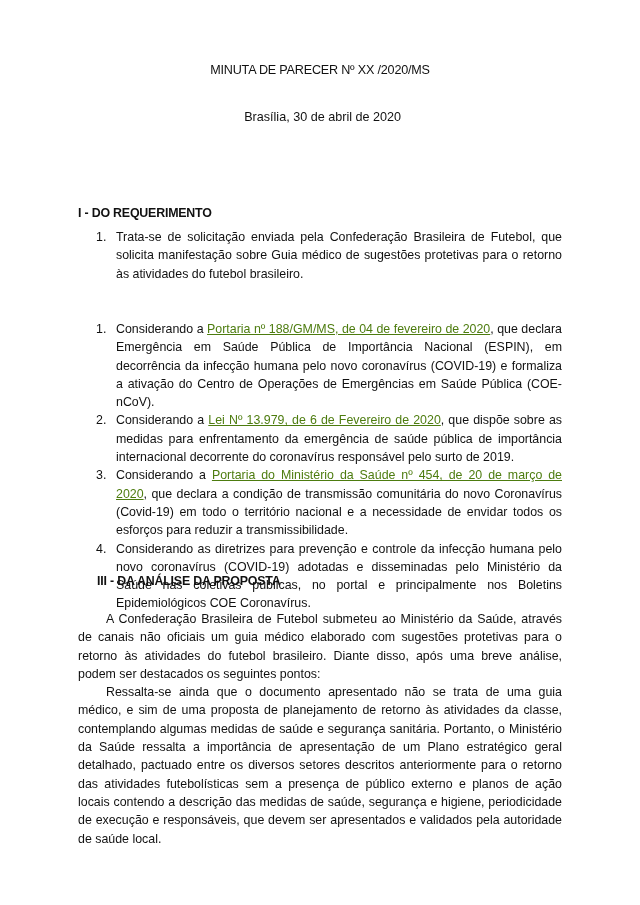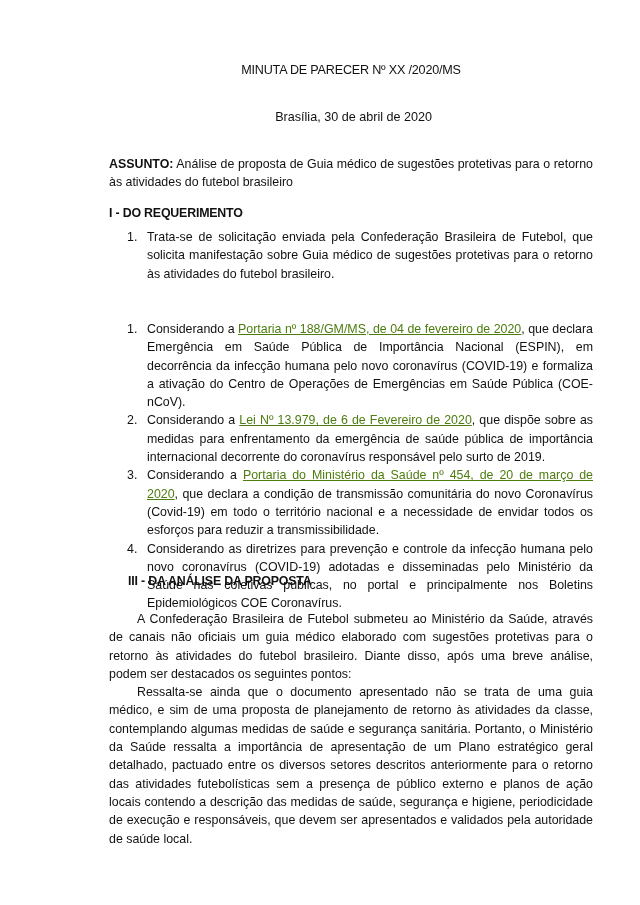--- a/index.html
+++ b/index.html
@@ -1,21 +1,21 @@
 <!DOCTYPE html>
 <html><head>
 <meta charset="utf-8">
 <style>
   html, body { margin: 0; padding: 0; background: #ffffff; }
   body {
     width: 640px; height: 905px; position: relative; overflow: hidden;
     font-family: "Liberation Sans", "DejaVu Sans", sans-serif;
     color: #111111; font-size: 12.4px;
   }
-  .page { position: absolute; left: 0; top: 0; width: 508px; height: 905px; margin-left: 31px; }
+  .page { position: absolute; left: 0; top: 0; width: 508px; height: 905px; }
   .title {
     position: absolute; top: 63px; left: 0; width: 640px; text-align: center;
     font-size: 12.6px; letter-spacing: -0.2px;
   }
   .date {
     position: absolute; top: 110px; right: 107px; text-align: center;
     font-size: 12.6px;
   }
   .block { position: absolute; left: 78px; width: 484px; line-height: 18.3px; }
   .just { text-align: justify; text-align-last: left; }
@@ -31,23 +31,20 @@
 </style>
 </head>
 <body>
 
 <div class="page">
 
   <div class="title">MINUTA DE PARECER  Nº XX /2020/MS</div>
 
   <div class="date">Brasília, 30 de abril de 2020</div>
 
-  <div class="block just" style="top:155px;">
-    <span class="bold">ASSUNTO:</span><span> Análise de proposta de Guia médico de sugestões protetivas para o retorno às atividades do futebol brasileiro</span>
-  </div>
 
   <div class="block heading" style="top:204px;">I - DO REQUERIMENTO</div>
 
   <div class="block" style="top:228px;">
     <ol>
       <li>
         <span class="num">1.</span>
         <span>Trata-se de solicitação enviada pela Confederação Brasileira de Futebol, que solicita manifestação sobre Guia médico de sugestões protetivas para o retorno às atividades do futebol brasileiro.</span>
       </li>
     </ol>

